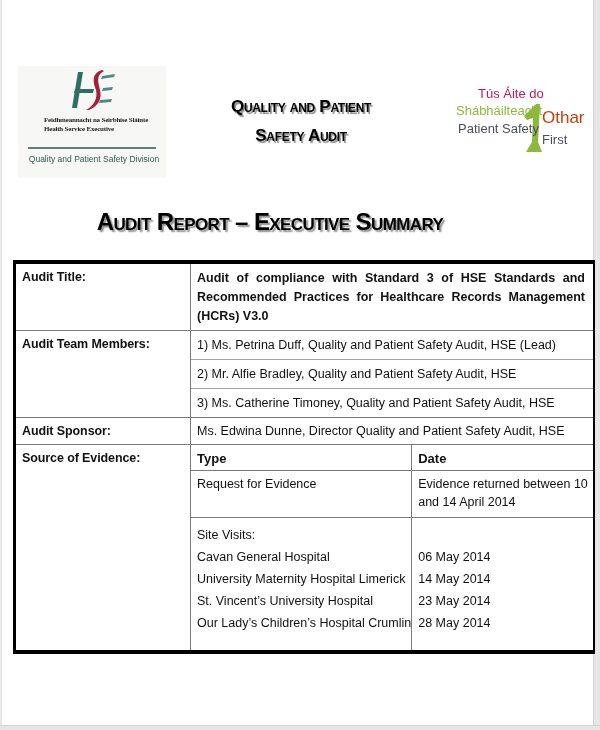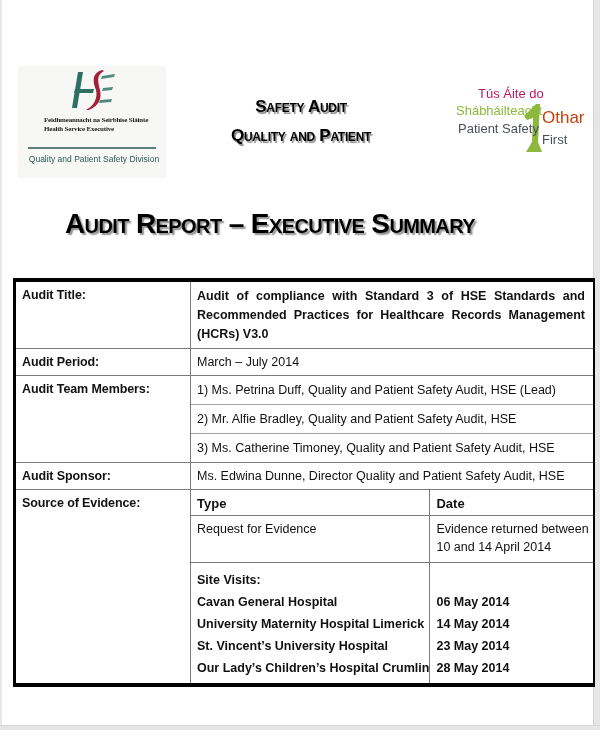--- a/index.html
+++ b/index.html
@@ -53,31 +53,31 @@
   .psf-logo { position: absolute; left: 444px; top: 86px; width: 140px; height: 72px; }
   .psf-line1 { position: absolute; left: 34px; top: 0px; font-size: 13px; color: #be185d; }
   .psf-line2 { position: absolute; left: 12px; top: 17px; font-size: 13px; color: #8db83d; }
   .psf-othar { position: absolute; left: 98px; top: 22px; font-size: 17px; color: #c2410c; }
   .psf-line3 { position: absolute; left: 14px; top: 35px; font-size: 13px; color: #4a4e5a; }
   .psf-first { position: absolute; left: 98px; top: 46px; font-size: 13px; color: #4a4e5a; }
   .psf-one { position: absolute; left: 78px; top: 16px; width: 22px; height: 52px; }
 
   .main-title {
     position: absolute; left: 0; top: 208px; width: 540px; text-align: center;
-    font-weight: bold; font-size: 28px; color: #000;
+    font-weight: bold; font-size: 24px; color: #000;
     font-variant: small-caps; letter-spacing: -0.6px;
     text-shadow: 2px 2px 1.5px #8f8f8f;
   }
 
   
   .report-table {
     position: absolute; left: 13px; top: 260px; width: 582px;
     border-collapse: collapse; font-size: 12.5px;
     border-top: 4px solid #000; border-left: 3px solid #000;
-    border-right: 2px solid #000; border-bottom: 4px solid #000; margin-top: 18px;
+    border-right: 2px solid #000; border-bottom: 4px solid #000;
   }
   .report-table td {
     border: 1px solid #7a7a7a; vertical-align: top; padding: 0;
   }
   .lbl {
     width: 168px; font-weight: bold; padding: 6px 0 0 6px !important;
     letter-spacing: -0.1px;
   }
   .val { padding: 0 8px 0 6px !important; }
   .title-val {
@@ -94,21 +94,21 @@
   .team-item:last-child { border-bottom: none; }
 
   .inner { width: 100%; border-collapse: collapse; }
   .inner td { border: none; border-bottom: 1px solid #7a7a7a; padding: 0; }
   .inner tr:last-child td { border-bottom: none; }
   .inner .c1 { width: 206px; border-right: 1px solid #7a7a7a; padding-left: 6px; }
   .inner .c2 { padding-left: 6px; }
   .inner .hdr td { font-weight: bold; font-size: 13px; height: 22px; line-height: 22px; padding-top: 3px; }
   .inner .req td { height: 42px; line-height: 18px; padding-top: 4px; }
   .site-line { height: 22px; line-height: 22px; white-space: nowrap; }
-  .inner .sites td { padding-top: 6px; padding-bottom: 4px; font-weight: bold; }
+  .inner .sites td { padding-top: 6px; padding-bottom: 16px; }
 </style>
 </head>
 <body>
 
 <div class="page-edge-left"></div>
 <div class="page-edge-right"></div>
 <div class="page-edge-bottom"></div>
 
 <div class="hse-logo">
   <svg class="hse-mark" viewBox="0 0 46 44">
@@ -119,46 +119,42 @@
     <path d="M31 20 L41 19 L40 22 L30 23 Z" fill="#4f8a7f"></path>
     <path d="M28 32 L40 31 L39 34 L27 35 Z" fill="#4f8a7f"></path>
   </svg>
   <div class="hse-irish">Feidhmeannacht na Seirbhíse Sláinte</div>
   <div class="hse-english">Health Service Executive</div>
   <div class="hse-rule"></div>
   <div class="hse-division">Quality and Patient Safety Division</div>
 </div>
 
 <div class="center-title">
+  <div class="sc">Quality and Patient</div>
   <div class="sc">Safety Audit</div>
-  <div class="sc">Quality and Patient</div>
 </div>
 
 <div class="psf-logo">
   <div class="psf-line1">Tús Áite do</div>
   <div class="psf-line2">Shábháilteacht</div>
   <svg class="psf-one" viewBox="0 0 22 52">
     <path d="M2 14 L14 2 L18 2 L16 40 L20 50 L4 50 L10 40 L11 16 L5 18 Z" fill="#8db83d"></path>
   </svg>
   <div class="psf-othar">Othar</div>
   <div class="psf-line3">Patient Safety</div>
   <div class="psf-first">First</div>
 </div>
 
 <div class="main-title">Audit Report – Executive Summary</div>
 
 <table class="report-table">
   <tbody>
       <tr>
     <td class="lbl">Audit Title:</td>
     <td class="title-val">Audit of compliance with Standard 3 of HSE Standards and Recommended Practices for Healthcare Records Management (HCRs) V3.0</td>
-  </tr>
-  <tr class="row-simple">
-    <td class="lbl">Audit Period:</td>
-    <td class="val">March – July 2014</td>
   </tr>
   <tr>
     <td class="lbl">Audit Team Members:</td>
     <td class="team-cell">
       <div class="team-item">1) Ms. Petrina Duff, Quality and Patient Safety Audit, HSE (Lead)</div>
       <div class="team-item">2) Mr. Alfie Bradley, Quality and Patient Safety Audit, HSE</div>
       <div class="team-item">3) Ms. Catherine Timoney, Quality and Patient Safety Audit, HSE</div>
     </td>
   </tr>
   <tr class="row-simple">

